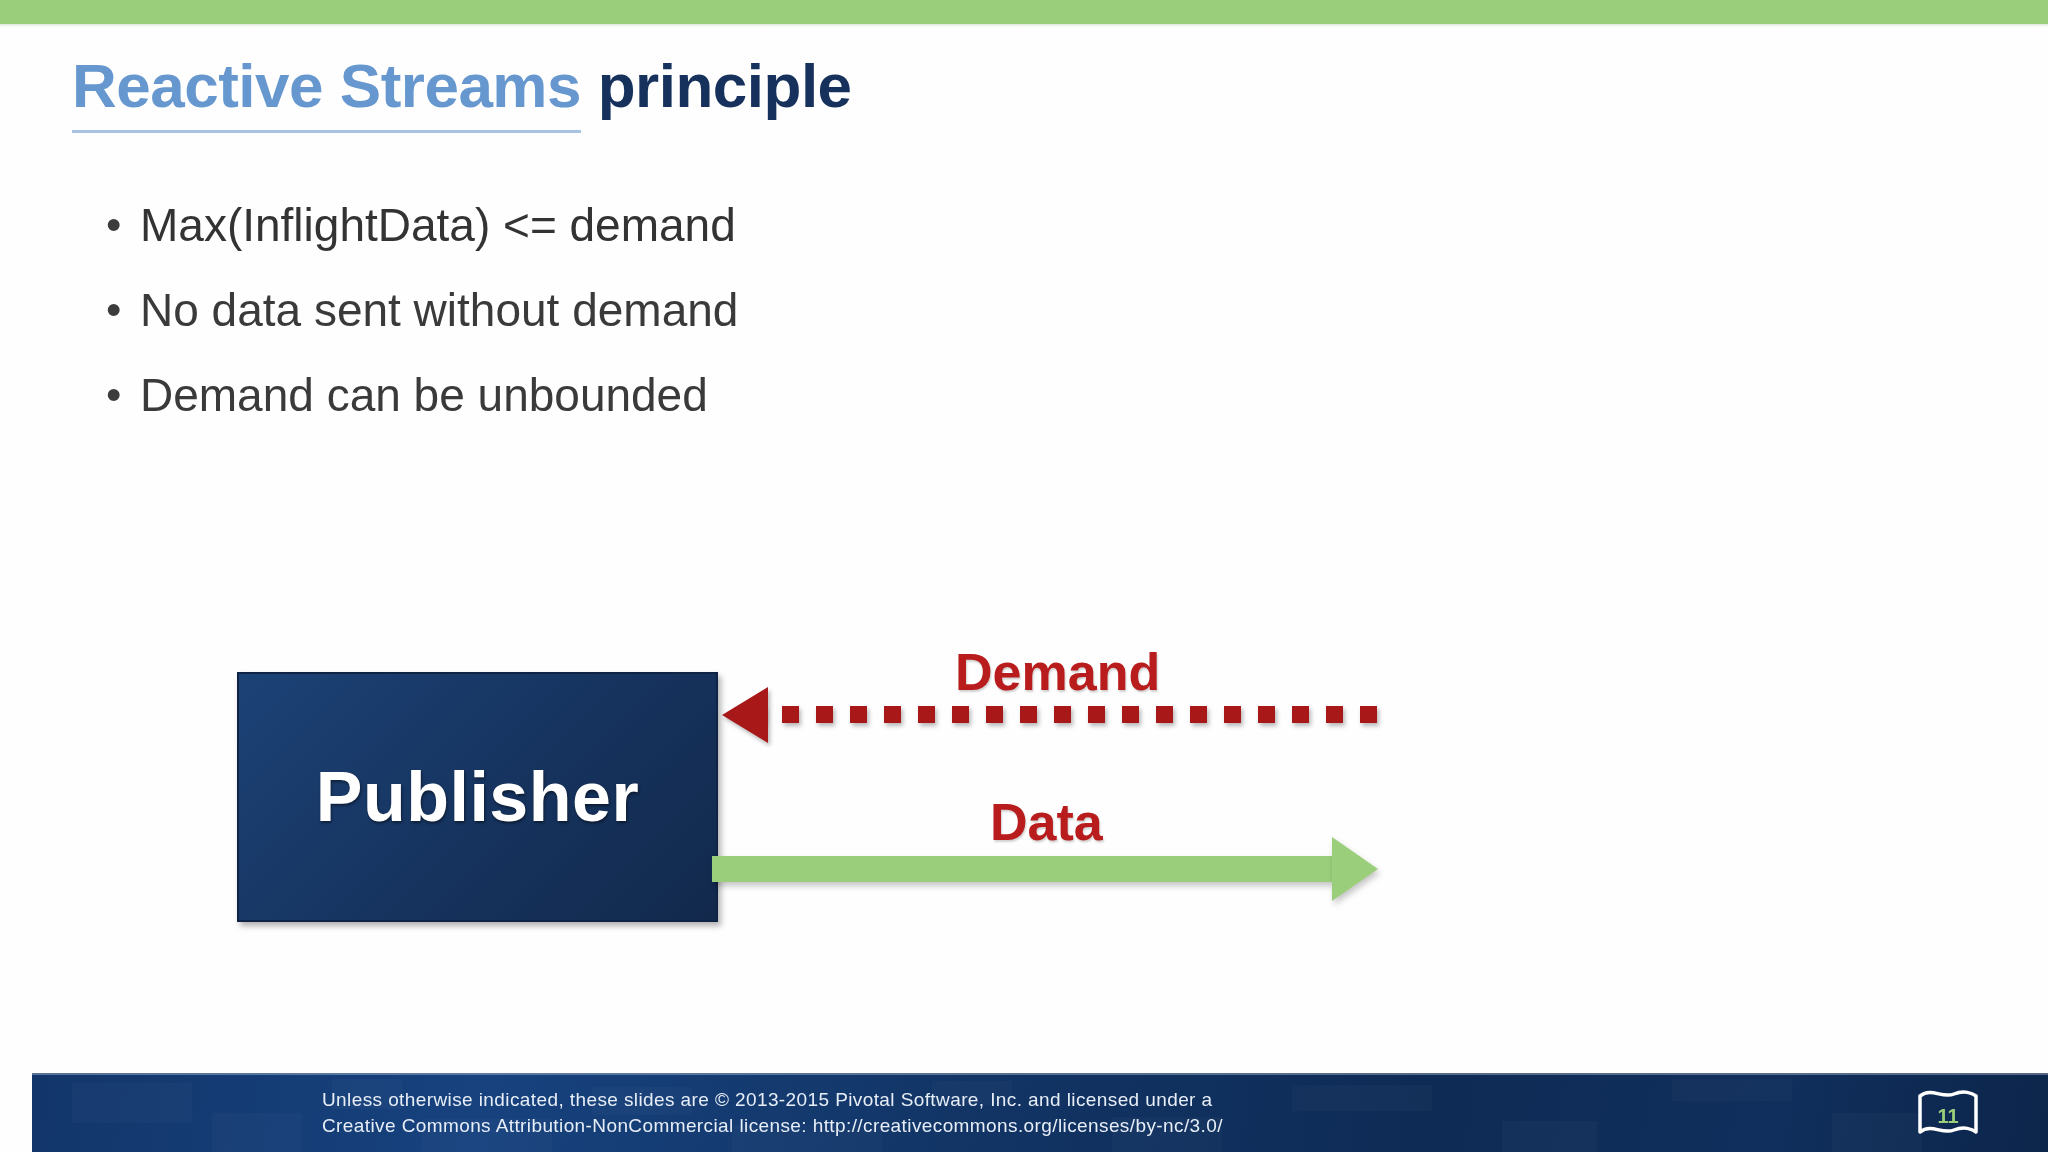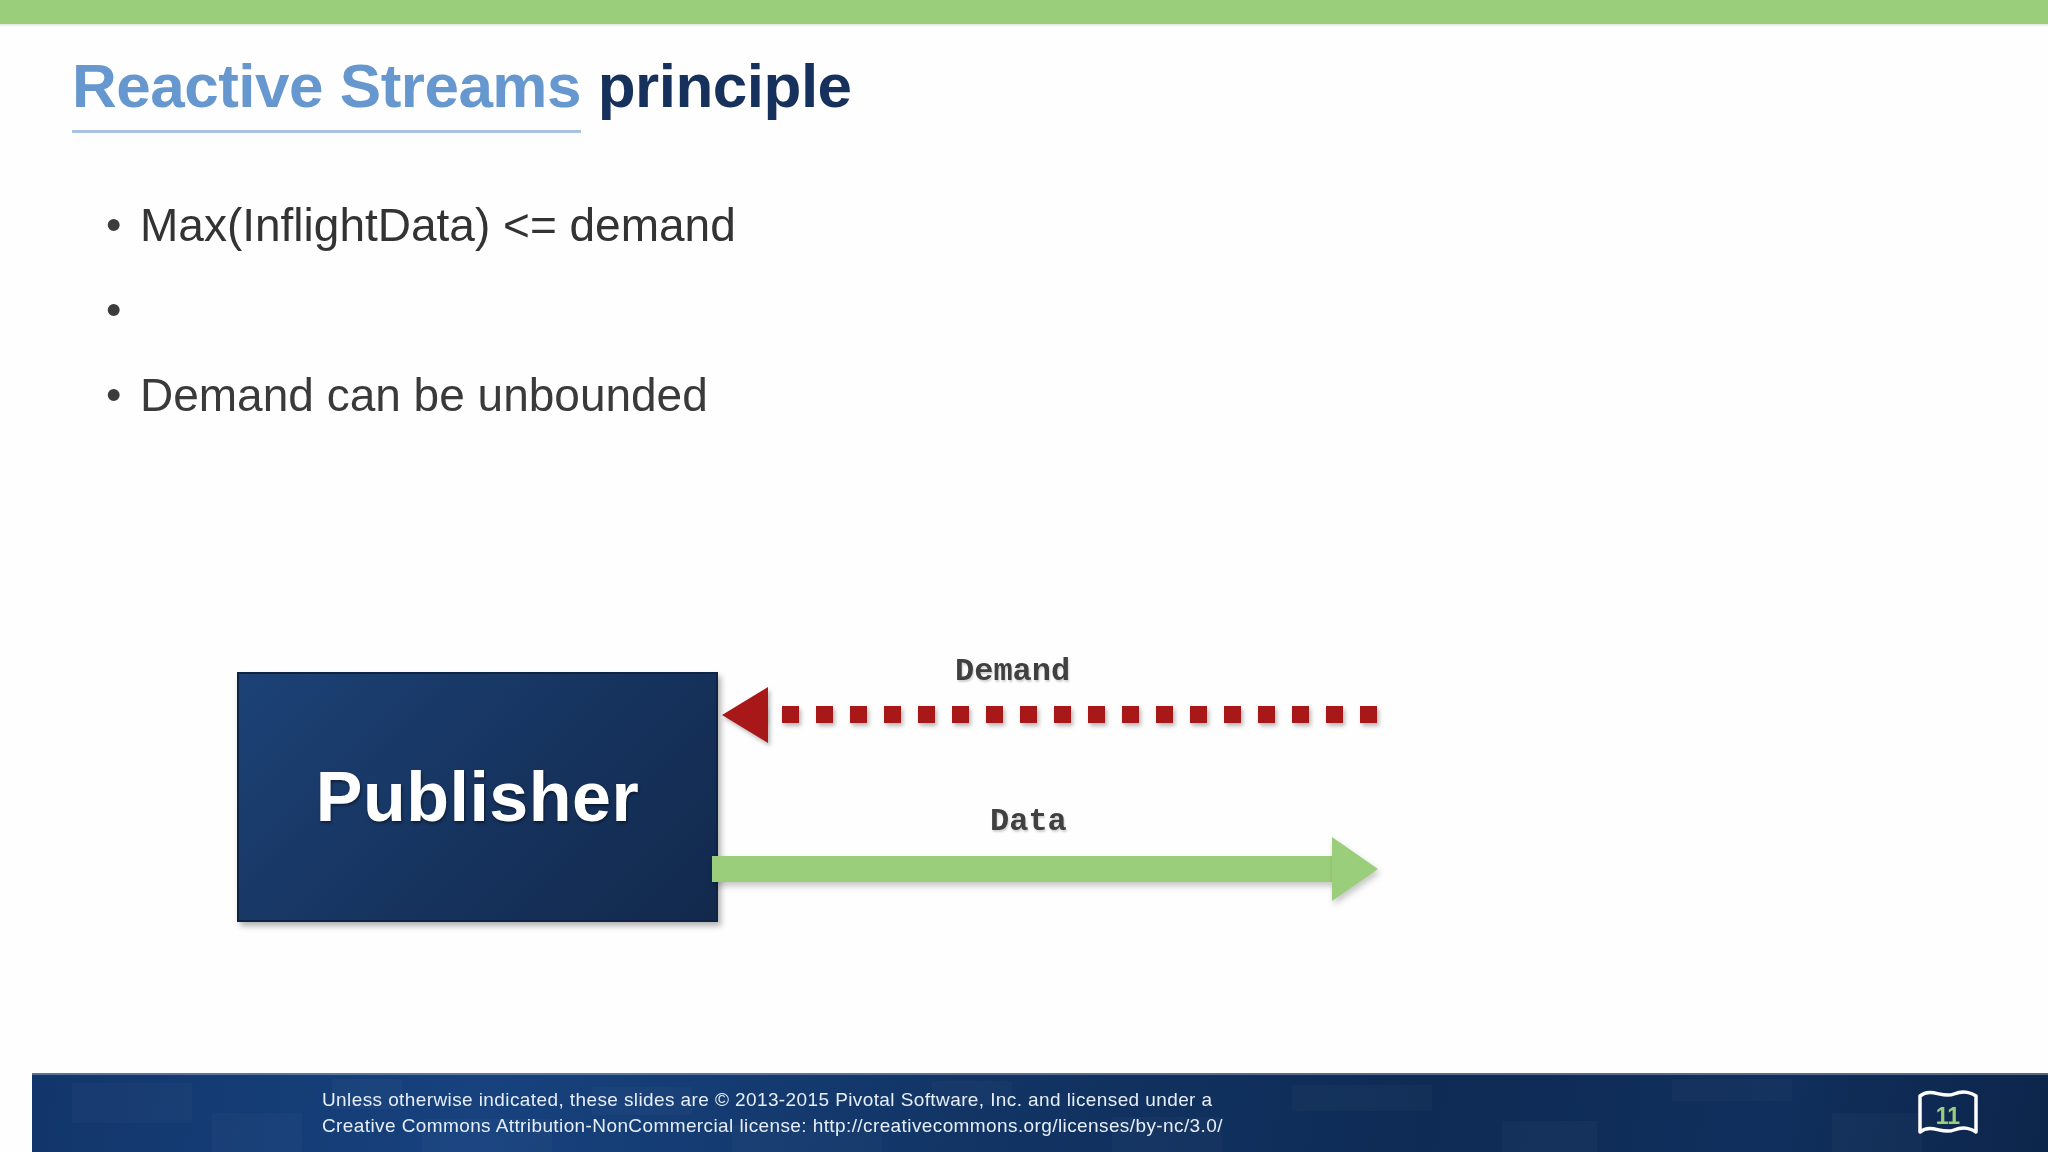--- a/index.html
+++ b/index.html
@@ -154,27 +154,26 @@
     top: 837px;
     width: 0; height: 0;
     border-top: 32px solid transparent;
     border-bottom: 32px solid transparent;
     border-left: 46px solid #9BCE7B;
     filter: drop-shadow(2px 4px 3px rgba(0,0,0,0.22));
   }
 
   .edge-label {
     position: absolute;
-    color: #404040;
-    font-weight: 700;
-    font-size: 32px;
+    color: #b91c1c;
+    font-weight: 700;
+    font-size: 52px;
     line-height: 56px;
     white-space: nowrap;
     text-shadow: 1px 2px 2px rgba(0,0,0,0.18);
-    font-family: Liberation Mono, monospace;
   }
   #demand-label { left: 955px; top: 644px; }
   #data-label   { left: 990px; top: 794px; }
 
   
   .footer {
     position: absolute;
     left: 0; top: 1073px;
     width: 2048px; height: 79px;
     background:
@@ -213,21 +212,21 @@
   }
   .slide-badge svg { display: block; }
   .slide-number {
     position: absolute;
     left: 0; top: 0;
     width: 72px; height: 54px;
     display: flex;
     align-items: center;
     justify-content: center;
     color: #9BCE7B;
-    font-size: 23px;
+    font-size: 20px;
     font-weight: 700;
     padding-top: 2px;
     box-sizing: border-box;
   }
 </style>
 </head>
 <body>
 
 <div id="slide">
 
@@ -238,20 +237,21 @@
     <span class="accent">Reactive Streams</span><span>&nbsp;</span><span class="plain">principle</span>
   </div>
 
   <div class="bullets">
     <div class="bullet-row">
       <span class="bullet-dot">•</span>
       <span class="bullet-text bold">Max(InflightData) &lt;= demand</span>
     </div>
     <div class="bullet-row">
       <span class="bullet-dot">•</span>
+      <span class="bullet-text">No data sent without demand</span>
     </div>
     <div class="bullet-row">
       <span class="bullet-dot">•</span>
       <span class="bullet-text">Demand can be unbounded</span>
     </div>
   </div>
 
   <div class="diagram">
 
     <div class="node-box" id="publisher-box">

